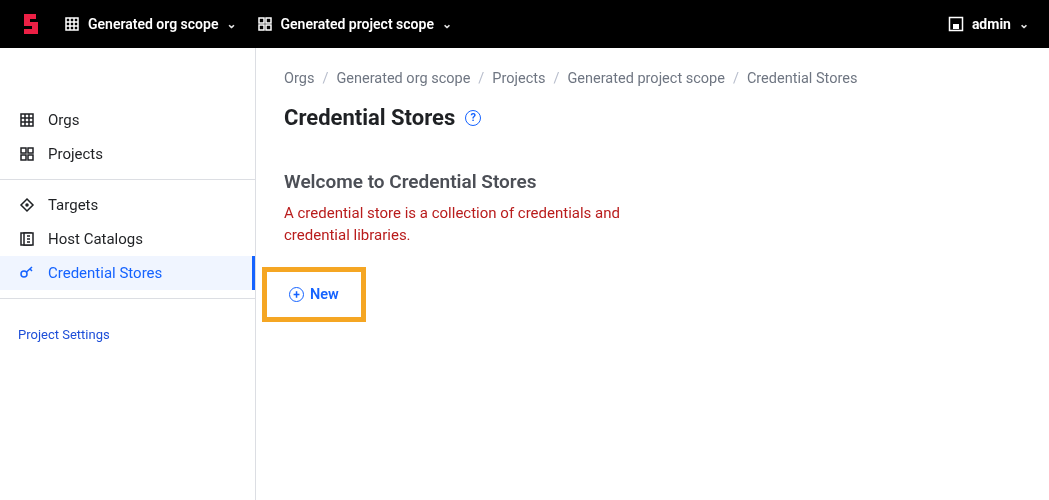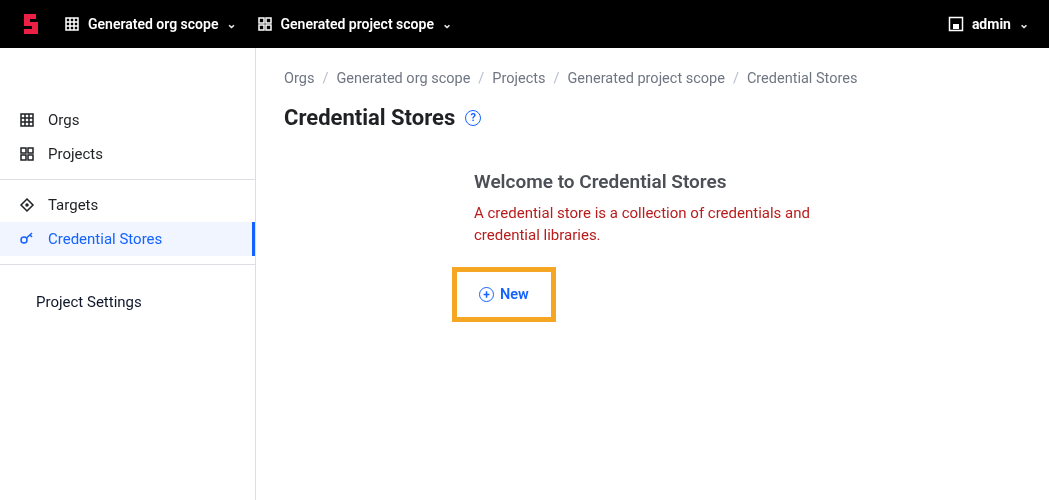--- a/index.html
+++ b/index.html
@@ -13,33 +13,33 @@
     .header-user { display: flex; align-items: center; gap: 8px; cursor: pointer; font-size: 14px; font-weight: 700; }
     .chev { font-size: 12px; opacity: 0.9; }
     
     
     .body-wrap { display: flex; height: calc(500px - 48px); }
     .sidebar { width: 256px; border-right: 1px solid #dcdee3; display: flex; flex-direction: column; padding-top: 55px; }
     .side-item { display: flex; align-items: center; gap: 12px; padding: 8px 18px; cursor: pointer; font-size: 15px; color: #1f2124; }
     .side-item.active { background: #f0f5ff; color: #1563ff; border-right: 3px solid #1563ff; }
     .side-item .ic { width: 18px; height: 18px; display: flex; align-items: center; justify-content: center; flex-shrink: 0; }
     .side-sep { height: 1px; background: #dcdee3; margin: 8px 0; }
-    .side-settings { padding: 8px 36px; font-size: 15px; color: #0f172a; cursor: pointer; }
+    .side-settings { padding: 8px 18px; font-size: 13px; color: #1d4ed8; cursor: pointer; }
     .side-section-gap { height: 12px; }
     
     
     .main { flex: 1; padding: 22px 28px; overflow: auto; }
     .breadcrumb { color: #6f7682; font-size: 14.5px; margin-bottom: 18px; display: flex; gap: 8px; flex-wrap: wrap; }
     .breadcrumb .bc-item { cursor: pointer; }
     .breadcrumb .bc-sep { color: #b8becc; }
     .page-title-row { display: flex; align-items: center; gap: 10px; margin-bottom: 40px; }
     .page-title { font-size: 22px; font-weight: 700; color: #1f2124; }
     .help-ic { color: #1563ff; width: 16px; height: 16px; display: flex; align-items: center; justify-content: center; border: 1.5px solid #1563ff; border-radius: 50%; font-size: 11px; font-weight: 700; cursor: pointer; }
     
-    .empty-state { margin-left: 190px; max-width: 370px; }
+    .empty-state { max-width: 370px; }
     .empty-title { font-size: 19px; font-weight: 600; color: #4c4f56; margin-bottom: 10px; }
     .empty-desc { font-size: 15px; color: #b91c1c; line-height: 1.45; margin-bottom: 20px; }
     
     .highlight-box { display: inline-block; padding: 14px 22px; border: 5px solid #f5a623; background: #fff; margin-left: -22px; }
     .new-btn { display: inline-flex; align-items: center; gap: 6px; color: #1563ff; font-weight: 600; font-size: 14.5px; cursor: pointer; }
     .plus-circle { width: 15px; height: 15px; border: 1.5px solid #1563ff; border-radius: 50%; display: flex; align-items: center; justify-content: center; font-size: 12px; line-height: 1; }
 
     svg { display: block; }
   </style>
 </head>
@@ -112,20 +112,32 @@
     <div class="side-sep"></div>
     <div class="side-item">
       <span class="ic">
         <svg width="16" height="16" viewBox="0 0 16 16" fill="none" stroke="#1f2124" stroke-width="1.5">
             <path d="M8 2 L14 8 L8 14 L2 8 Z"></path>
             <circle cx="8" cy="8" r="1" fill="#1f2124"></circle>
           </svg>
       </span>
       <span>Targets</span>
     </div>
+    <div class="side-item">
+      <span class="ic">
+        <svg width="16" height="16" viewBox="0 0 16 16" fill="none" stroke="#1f2124" stroke-width="1.5">
+            <rect x="2" y="2" width="10" height="12"></rect>
+            <rect x="5" y="2" width="9" height="12" fill="#fff"></rect>
+            <line x1="8" y1="5" x2="11" y2="5"></line>
+            <line x1="8" y1="8" x2="11" y2="8"></line>
+            <line x1="8" y1="11" x2="11" y2="11"></line>
+          </svg>
+      </span>
+      <span>Host Catalogs</span>
+    </div>
     <div class="side-item active">
       <span class="ic">
         <svg width="16" height="16" viewBox="0 0 16 16" fill="none" stroke="#1563ff" stroke-width="1.5">
             <circle cx="5" cy="9" r="3"></circle>
             <path d="M7.5 7 L13 2 M11 4 L13 6"></path>
           </svg>
       </span>
       <span>Credential Stores</span>
     </div>
     <div class="side-sep"></div>

